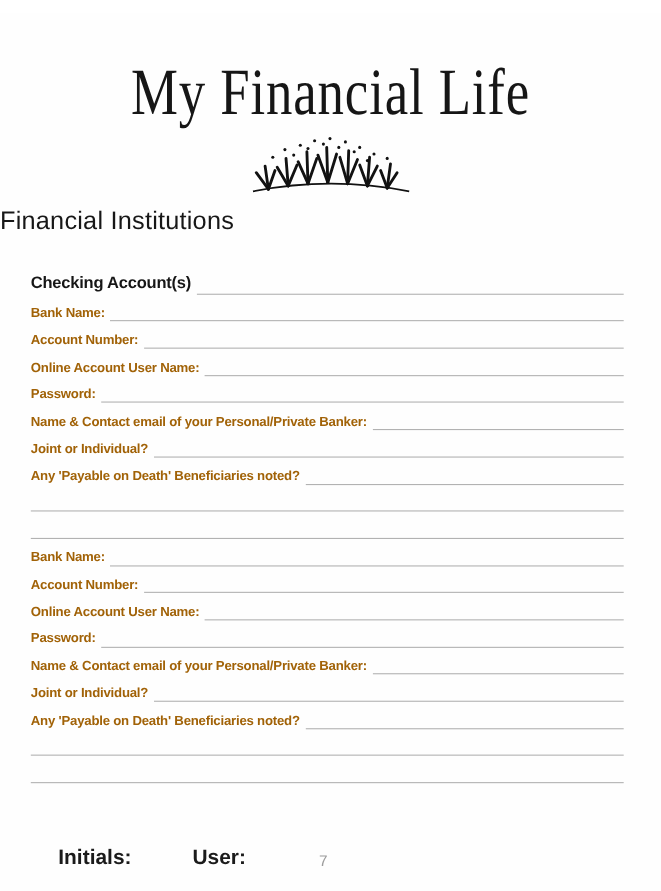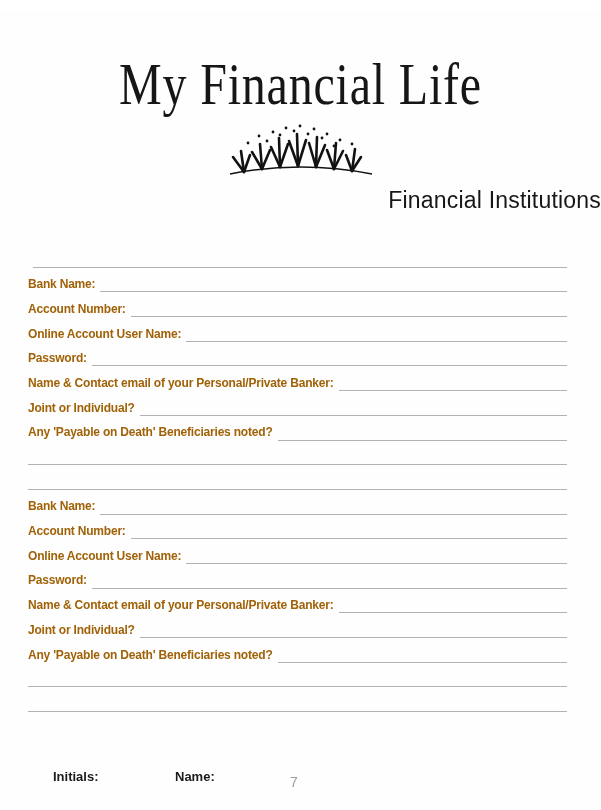--- a/index.html
+++ b/index.html
@@ -44,21 +44,21 @@
     left: 0;
     width: 100%;
     text-align: center;
   }
   .subtitle {
     position: absolute;
     top: 175px;
     left: 0;
     width: 100%;
     margin: 0;
-    text-align: right;
+    text-align: left;
     font-size: 23px;
     font-weight: 400;
     letter-spacing: 0.2px;
     color: #171717;
   }
   .form {
     --pitch: 24.7px;
     position: absolute;
     top: 231px;
     left: 28px;
@@ -90,21 +90,21 @@
     margin-left: 5px;
     border-bottom: 1.6px solid #b2b2b2;
     height: 0;
     align-self: flex-end;
   }
   .blank-row .field-line {
     margin-left: 0;
   }
   .footer-label {
     position: absolute;
-    font-size: 13px;
+    font-size: 19px;
     font-weight: 700;
     color: #1b1b1b;
   }
   .footer-initials { left: 53px; top: 757px; }
   .footer-date { left: 175px; top: 757px; }
   .page-number {
     position: absolute;
     left: 290px;
     top: 762px;
     font-size: 14px;
@@ -162,20 +162,21 @@
           <circle cx="41" cy="19" r="1.4"></circle>
         <circle cx="108" cy="24" r="1.4"></circle>
       </g>
     </svg>
   </div>
 
   <h2 class="subtitle">Financial Institutions</h2>
 
   <div class="form" id="form-area">
     <div class="field-row header-row">
+      <span class="section-header">Checking Account(s)</span>
       <span class="field-line"></span>
     </div>
 
   <div class="field-row">
         <span class="field-label">Bank Name:</span>
         <span class="field-line"></span>
       </div>
       <div class="field-row">
         <span class="field-label">Account Number:</span>
         <span class="field-line"></span>
@@ -236,16 +237,16 @@
       </div>
       <div class="field-row blank-row">
         <span class="field-line"></span>
       </div>
       <div class="field-row blank-row">
         <span class="field-line"></span>
       </div>
     </div>
 
   <span class="footer-label footer-initials">Initials:</span>
-  <span class="footer-label footer-date">Name:</span>
+  <span class="footer-label footer-date">User:</span>
   <span class="page-number">7</span>
 
 </div>
 
 </body></html>

